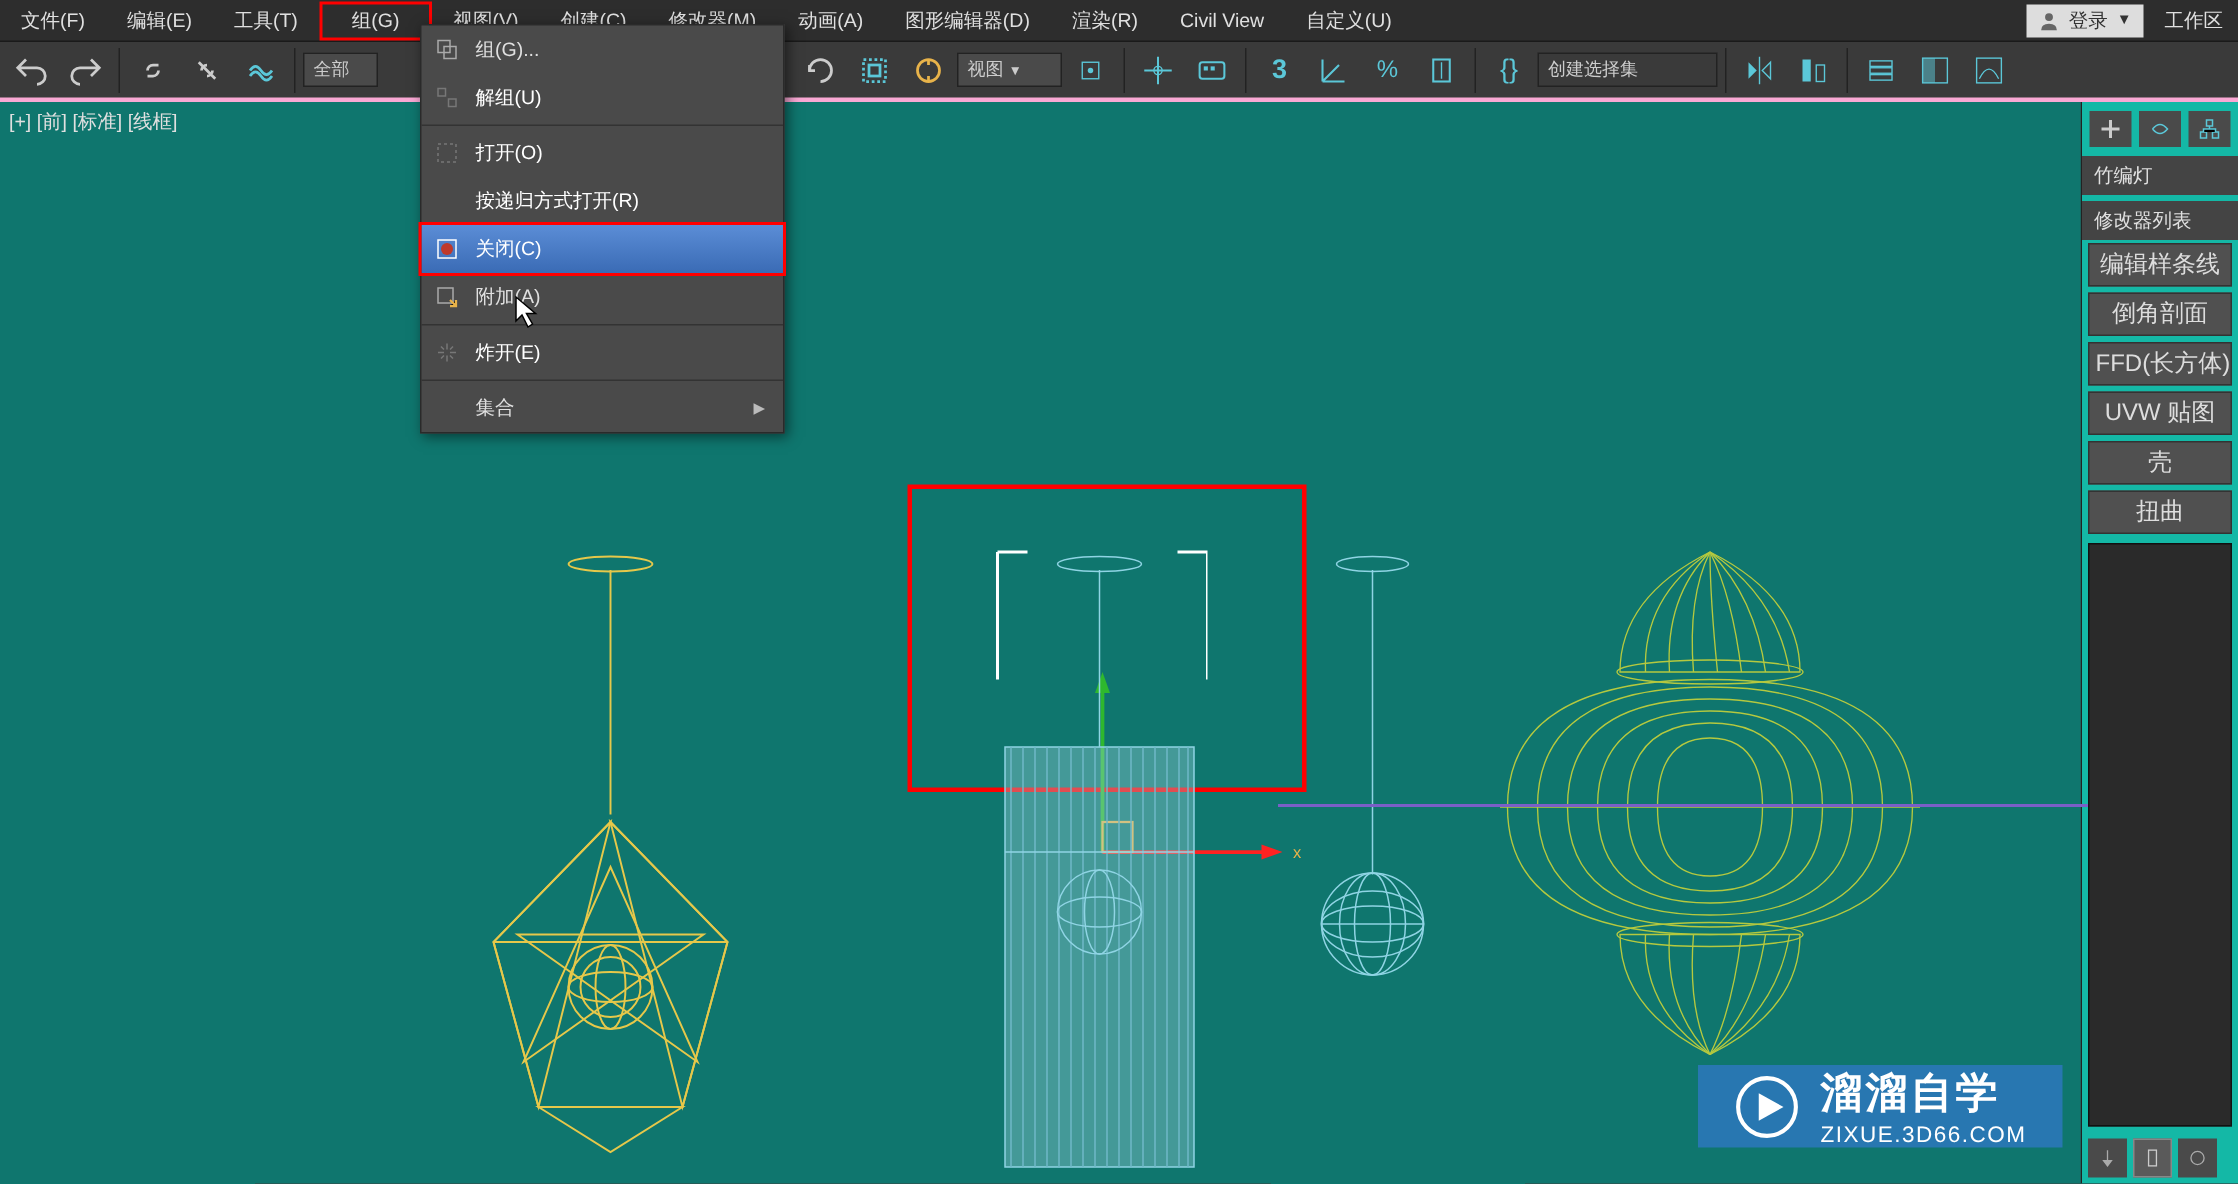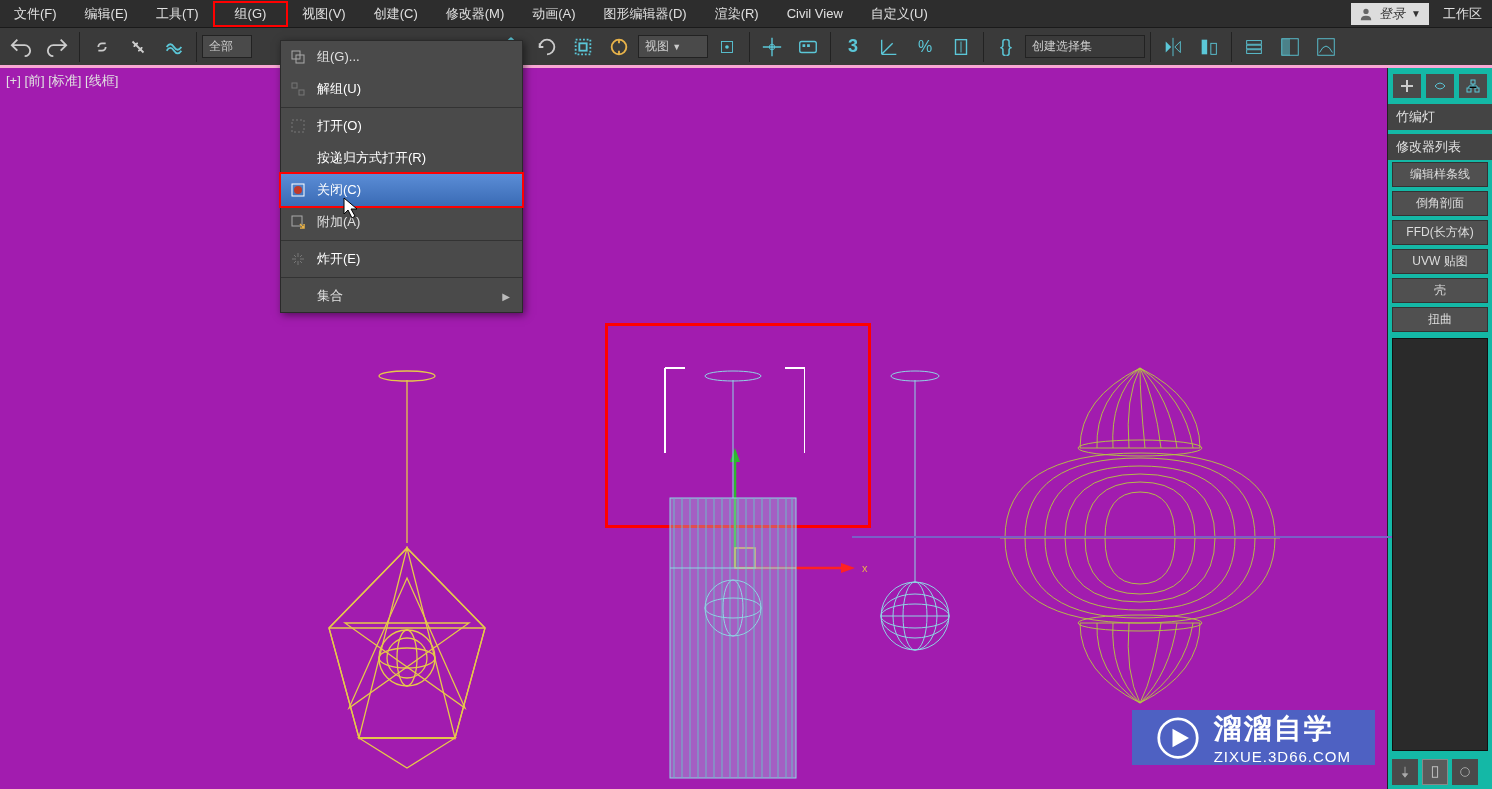--- a/index.html
+++ b/index.html
@@ -32,21 +32,20 @@
     }
     .login-area {
       margin-left: auto;
       display: flex;
       align-items: center;
       gap: 6px;
       background: #ddd;
       color: #333;
       padding: 2px 8px;
       margin-right: 4px;
-      font-style: italic;
     }
     .workspace-label { padding: 4px 10px; color: #e0e0e0; }
     .toolbar {
       background: #3a3a3a;
       height: 40px;
       display: flex;
       align-items: center;
       border-bottom: 3px solid #f9a8d4;
       padding: 0 4px;
       gap: 2px;
@@ -65,21 +64,21 @@
     .tool-dropdown {
       background: #4a4a4a;
       border: 1px solid #222;
       padding: 2px 6px;
       font-size: 12px;
       min-width: 50px;
     }
     .dropdown-menu {
       position: absolute;
       left: 280px;
-      top: 40px;
+      top: 16px;
       background: #4a4a4a;
       border: 1px solid #2a2a2a;
       width: 243px;
       z-index: 100;
       box-shadow: 2px 2px 8px rgba(0,0,0,0.5);
     }
     .dropdown-item {
       display: flex;
       align-items: center;
       padding: 7px 12px 7px 36px;
@@ -113,21 +112,21 @@
     }
     .main-area {
       position: relative;
       background: #4b4b4b;
       height: calc(789px - 68px);
       display: flex;
     }
     .viewport {
       flex: 1;
       position: relative;
-      background: #a21caf;
+      background: #0f766e;
     }
     .viewport-label {
       position: absolute;
       left: 6px;
       top: 4px;
       color: #e0e0e0;
       font-size: 13px;
     }
     .side-panel {
       width: 105px;
@@ -153,21 +152,21 @@
       padding: 4px 8px;
       font-size: 13px;
       color: #e0e0e0;
     }
     .modifier-btn {
       background: #505050;
       border: 1px solid #333;
       margin: 2px 4px;
       padding: 3px 4px;
       text-align: center;
-      font-size: 12px;
+      font-size: 16px;
       color: #ddd;
       overflow: hidden;
       white-space: nowrap;
     }
     .stack-area {
       margin: 4px;
       background: #2a2a2a;
       border: 1px solid #111;
       flex: 1;
     }

